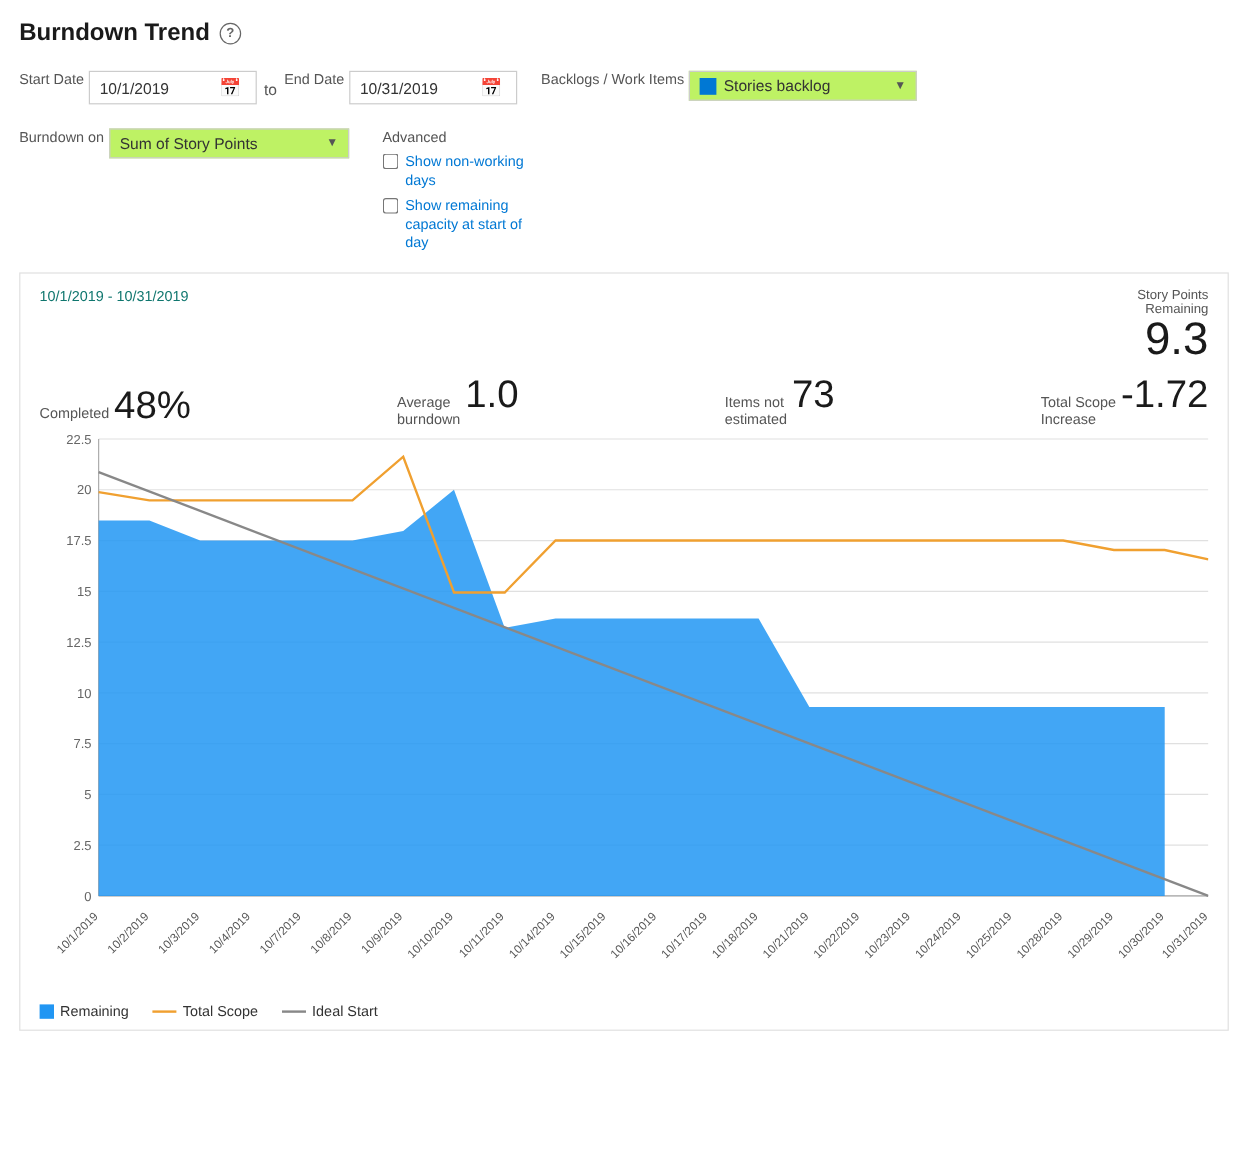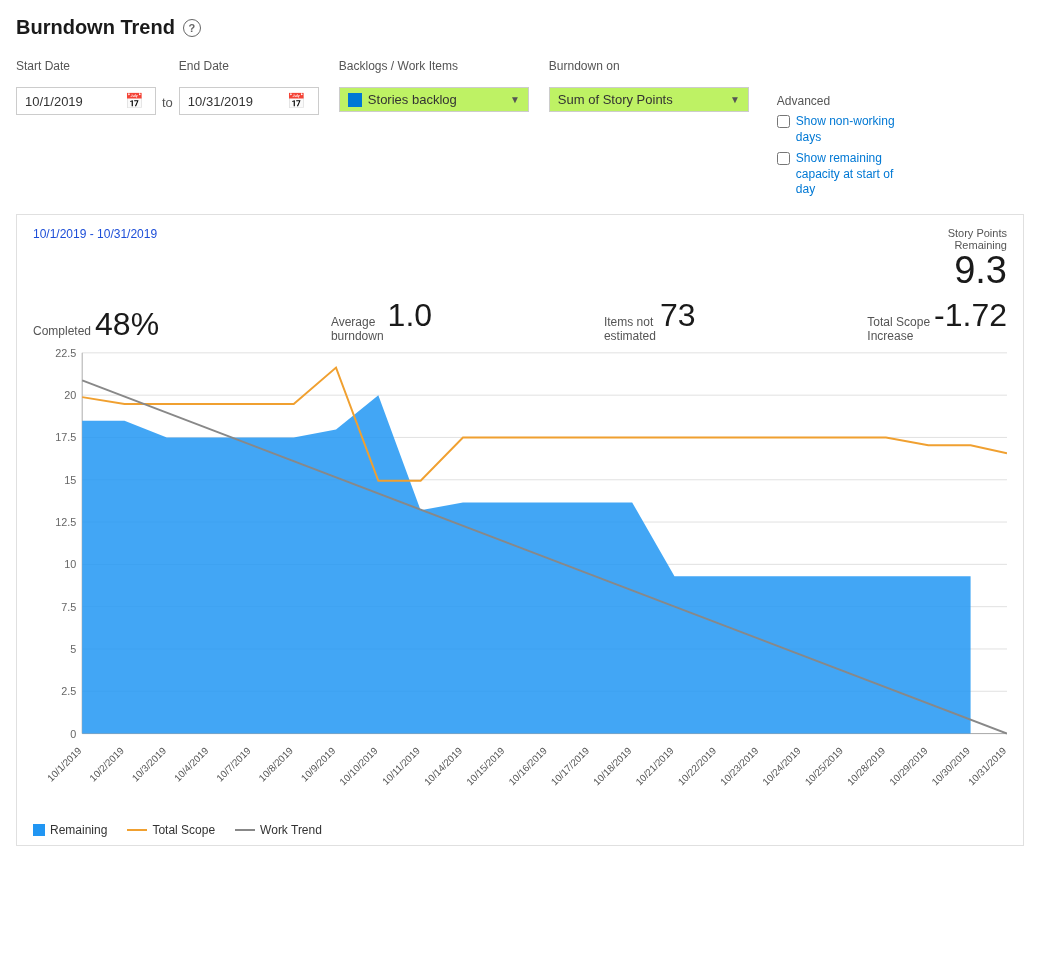--- a/index.html
+++ b/index.html
@@ -2,48 +2,48 @@
 <html><head>
   <meta charset="utf-8">
   <style>
     * { box-sizing: border-box; margin: 0; padding: 0; }
     body { font-family: 'Segoe UI', Arial, sans-serif; background: #fff; color: #333; font-size: 13px; padding: 16px; width: 1040px; }
 
     .page-title { font-size: 20px; font-weight: 600; color: #1a1a1a; margin-bottom: 20px; display: flex; align-items: center; gap: 8px; }
     .info-icon { width: 18px; height: 18px; border-radius: 50%; border: 1.5px solid #666; display: inline-flex; align-items: center; justify-content: center; font-size: 11px; color: #666; cursor: pointer; }
 
     .controls-row { display: flex; align-items: flex-start; gap: 20px; margin-bottom: 16px; flex-wrap: wrap; }
-    .control-group { display: flex; flex-direction: column; gap: 14px; }
+    .control-group { display: flex; flex-direction: row; gap: 4px; }
     .control-label { font-size: 12px; color: #555; font-weight: 400; }
 
     .date-input-wrapper { display: flex; align-items: center; gap: 0; border: 1px solid #ccc; background: #fff; padding: 4px 8px; min-width: 140px; }
     .date-input { border: none; outline: none; font-size: 13px; color: #333; width: 100px; cursor: pointer; }
     .cal-icon { color: #555; font-size: 15px; cursor: pointer; }
 
     .date-range-group { display: flex; align-items: flex-end; gap: 6px; }
     .to-label { font-size: 13px; color: #555; margin-bottom: 5px; }
 
     .dropdown-wrapper { display: flex; align-items: center; border: 1px solid #ccc; background: #bef264; padding: 4px 8px; min-width: 160px; cursor: pointer; gap: 6px; }
     .dropdown-text { font-size: 13px; color: #333; flex: 1; display: flex; align-items: center; gap: 6px; }
     .dropdown-icon-sq { width: 14px; height: 14px; background: #0078d4; display: inline-block; }
     .chevron-icon { font-size: 10px; color: #555; }
 
     .backlog-dropdown { min-width: 190px; }
     .burndown-dropdown { min-width: 200px; }
 
-    .advanced-group { display: flex; flex-direction: column; gap: 6px; margin-left: 8px; margin-top: 35px; }
+    .advanced-group { display: flex; flex-direction: column; gap: 6px; margin-left: 8px; }
     .advanced-label { font-size: 12px; color: #555; font-weight: 400; }
     .checkbox-row { display: flex; align-items: flex-start; gap: 6px; }
     .checkbox-row input[type=checkbox] { margin-top: 1px; cursor: pointer; }
     .checkbox-text { font-size: 12px; color: #0078d4; cursor: pointer; line-height: 1.3; max-width: 120px; }
 
     .chart-container { border: 1px solid #e0e0e0; padding: 12px 16px 8px 16px; margin-top: 8px; }
 
     .chart-header { display: flex; justify-content: space-between; align-items: flex-start; margin-bottom: 8px; }
-    .chart-date-range { font-size: 12px; color: #1d4ed8; }
+    .chart-date-range { font-size: 12px; color: #0f766e; }
 
     .story-points-remaining { display: flex; flex-direction: column; align-items: flex-end; }
     .story-points-label { font-size: 11px; color: #555; text-align: right; }
     .story-points-value { font-size: 38px; font-weight: 300; color: #1a1a1a; line-height: 1; }
 
     .stats-row { display: flex; align-items: flex-end; justify-content: space-between; }
     .stat-item { display: flex; align-items: baseline; gap: 4px; }
     .stat-label { font-size: 12px; color: #555; }
     .stat-value { font-size: 32px; font-weight: 300; color: #1a1a1a; }
 
@@ -263,16 +263,16 @@
     <div class="legend-item">
       <div class="legend-square"></div>
       <span>Remaining</span>
     </div>
     <div class="legend-item">
       <div class="legend-line-orange"></div>
       <span>Total Scope</span>
     </div>
     <div class="legend-item">
       <div class="legend-line-gray"></div>
-      <span>Work Trend</span>
+      <span>Ideal Start</span>
     </div>
   </div>
 </div>
 
 </body></html>

